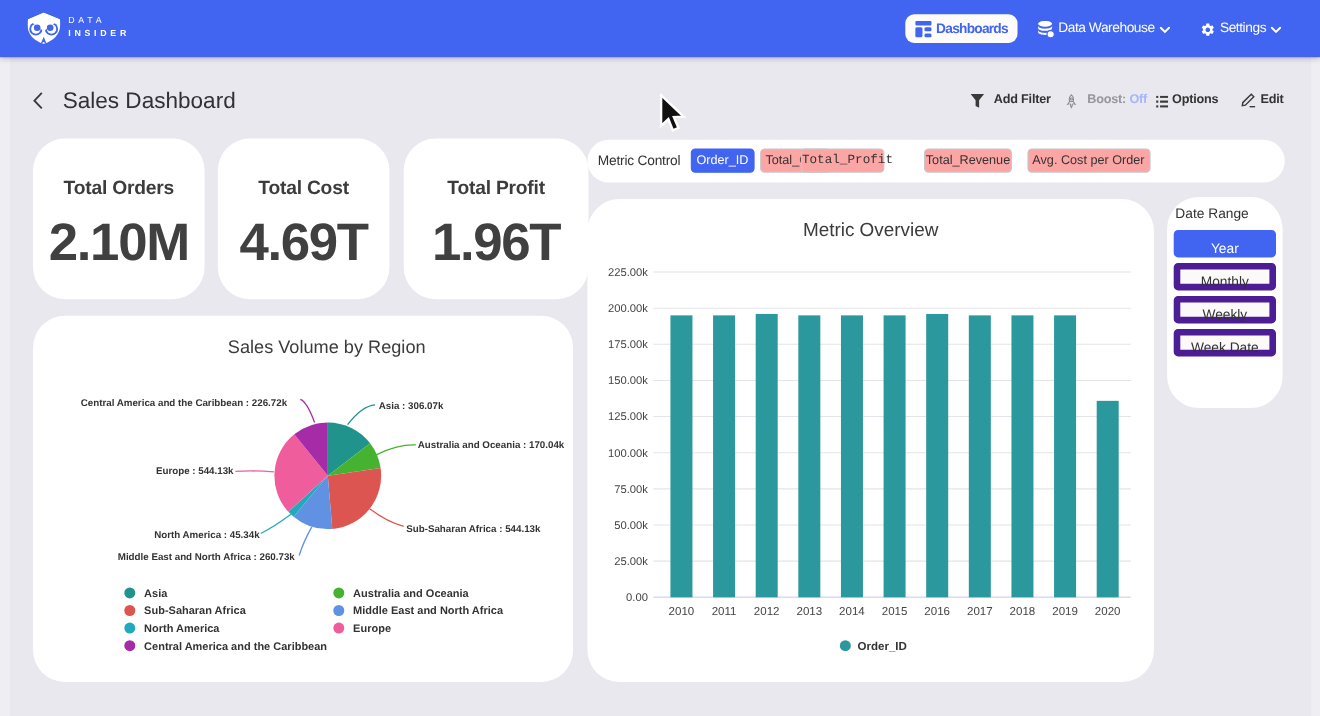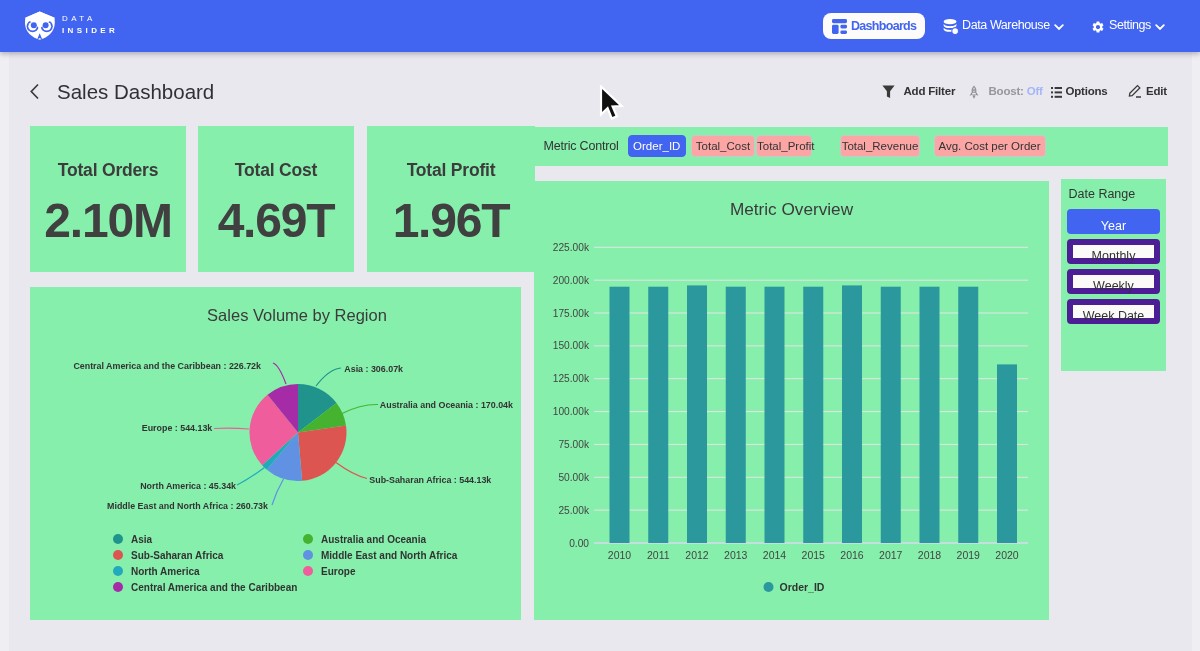--- a/index.html
+++ b/index.html
@@ -1,18 +1,18 @@
 <!DOCTYPE html>
 <html><head>
 <meta charset="utf-8">
 <style>
 * { margin:0; padding:0; box-sizing:border-box; }
 html,body { width:1200px; height:651px; overflow:hidden; }
 body { font-family:"Liberation Sans", sans-serif; background:#e9e8ee; position:relative; }
-.card { position:absolute; background:#86efac; }
+.card { position:absolute; background:#ffffff;border-radius:29px; }
 .nav { position:absolute; left:0; top:0; width:1200px; height:52px; background:#4164f1; box-shadow:0 2px 5px rgba(60,60,90,.35); }
 .navitem { position:absolute; color:#fff; font-size:12.5px; letter-spacing:-0.4px; white-space:nowrap; }
 .pill { position:absolute; left:823px; top:13px; width:102px; height:26px; background:#fdfcfb; border-radius:8px; }
 .pill span { position:absolute; left:28px; top:6px; color:#4164f1; font-size:12.5px; font-weight:bold; letter-spacing:-0.7px;}
 .htxt { position:absolute; top:85px; font-size:11.5px; font-weight:bold; letter-spacing:-0.2px; color:#333; }
 .kpi { width:156px; height:146px; top:126px; text-align:center; }
 .kpi .lab { position:absolute; width:100%; top:34px; font-size:17.5px; color:#3c3c3c; font-weight:bold; letter-spacing:-0.2px;}
 .kpi .val { position:absolute; width:100%; top:67px; font-size:48px; color:#404040; font-weight:bold; letter-spacing:-1.2px;}
 .mbtn { position:absolute; top:134.5px; height:22px; border:1px solid #c8c8cb; border-radius:4px; background:#fca5a5; font-size:11.5px; color:#333; text-align:center; line-height:20px; }
 .dbtn { position:absolute; left:6px; width:93px; height:25px; border:6px solid #4c1d95; border-radius:4px; background:#fbfaf9; font-size:12.5px; color:#333; text-align:center; line-height:23px; }
@@ -162,21 +162,21 @@
     <circle cx="257" cy="284" r="5" fill="#ef5d9c"></circle>
         <text x="270" y="287.5">Europe</text>
   </g>
 </svg>
 </div>
 
 <div class="card" style="left:534px;top:127px;width:634px;height:39px;"></div>
 <div style="position:absolute;left:543.5px;top:139px;font-size:12.5px;letter-spacing:-0.2px;color:#333;">Metric Control</div>
 <div class="mbtn blue" style="left:627.5px;width:58.5px;">Order_ID</div>
 <div class="mbtn" style="left:691px;width:64px;">Total_Cost</div>
-<div class="mbtn" style="left:756px;width:56px;">Total_Profit</div>
+<div class="mbtn" style="left:728px;width:76px;font-family:Liberation Mono, monospace;">Total_Profit</div>
 <div class="mbtn" style="left:840px;width:80px;">Total_Revenue</div>
 <div class="mbtn" style="left:933.5px;width:112px;">Avg. Cost per Order</div>
 
 <div class="card" style="left:534px;top:181px;width:515px;height:439px;">
 <svg width="515" height="439" viewBox="0 0 515 439">
   <text x="257.5" y="33.8" text-anchor="middle" font-size="17.2" fill="#3b3b3b">Metric Overview</text>
   <g stroke="#e4e4e8" stroke-width="1">
     <line x1="60" y1="66.3" x2="494" y2="66.3"></line>
     <line x1="60" y1="99.2" x2="494" y2="99.2"></line>
     <line x1="60" y1="132" x2="494" y2="132"></line>

